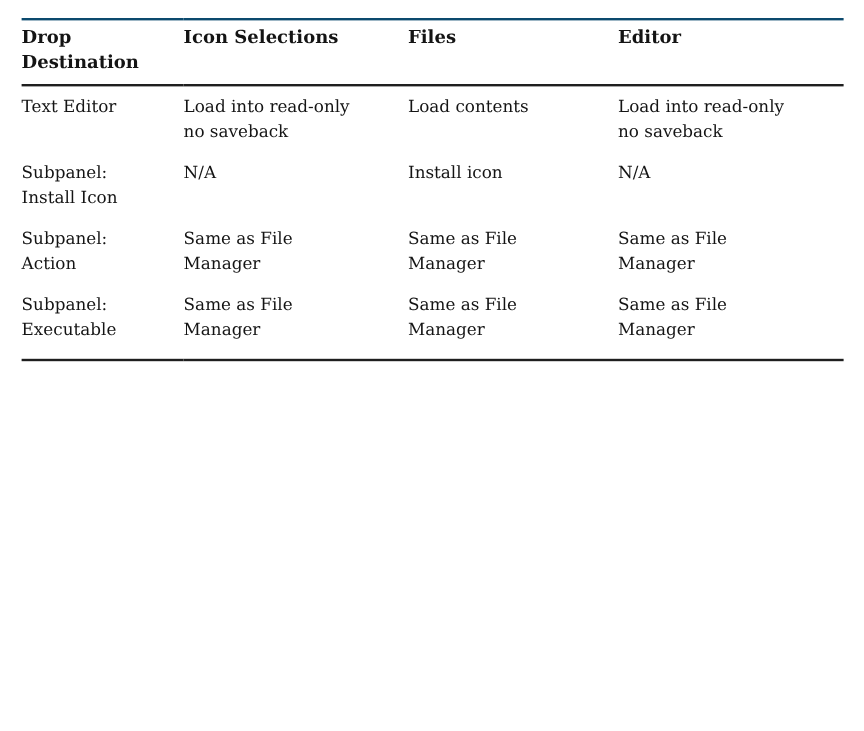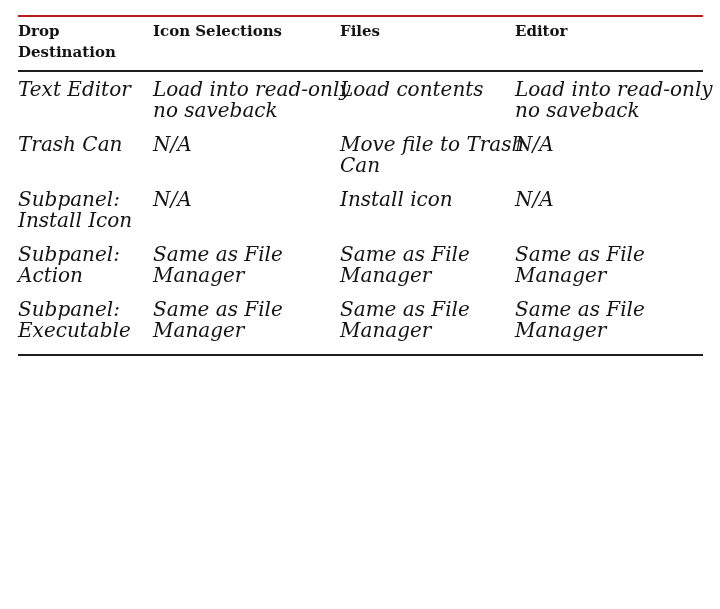--- a/index.html
+++ b/index.html
@@ -14,40 +14,39 @@
     color: #141414;
     overflow: hidden;
   }
   .page {
     padding: 15px 0 0 18px;
   }
   table.drop-table {
     border-collapse: collapse;
     table-layout: fixed;
     width: 685px;
-    border-top: 2px solid #b91c1c;
+    border-top: 2px solid #0c4a6e;
     border-bottom: 2px solid #1f1f1f;
   }
   table.drop-table th {
     text-align: left;
     font-weight: bold;
     vertical-align: top;
     font-size: 15px;
     line-height: 21px;
     white-space: pre;
     padding: 4px 10px 7px 0;
     border-bottom: 2px solid #1f1f1f;
   }
   table.drop-table td {
     vertical-align: top;
-    font-size: 20px;
+    font-size: 14px;
     line-height: 21px;
     white-space: pre;
     padding: 0 10px 13px 0;
-    font-style: italic;
   }
   table.drop-table tbody tr:first-child td {
     padding-top: 7px;
   }
 </style>
 </head>
 <body>
 
 <div class="page">
   <table class="drop-table">
@@ -69,27 +68,20 @@
     <tbody>
       <tr>
         <td>Text Editor</td>
         <td>Load into read-only
 no saveback</td>
         <td>Load contents</td>
         <td>Load into read-only
 no saveback</td>
       </tr>
       <tr>
-        <td>Trash Can</td>
-        <td>N/A</td>
-        <td>Move file to Trash
-Can</td>
-        <td>N/A</td>
-      </tr>
-      <tr>
         <td>Subpanel:
 Install Icon</td>
         <td>N/A</td>
         <td>Install icon</td>
         <td>N/A</td>
       </tr>
       <tr>
         <td>Subpanel:
 Action</td>
         <td>Same as File

